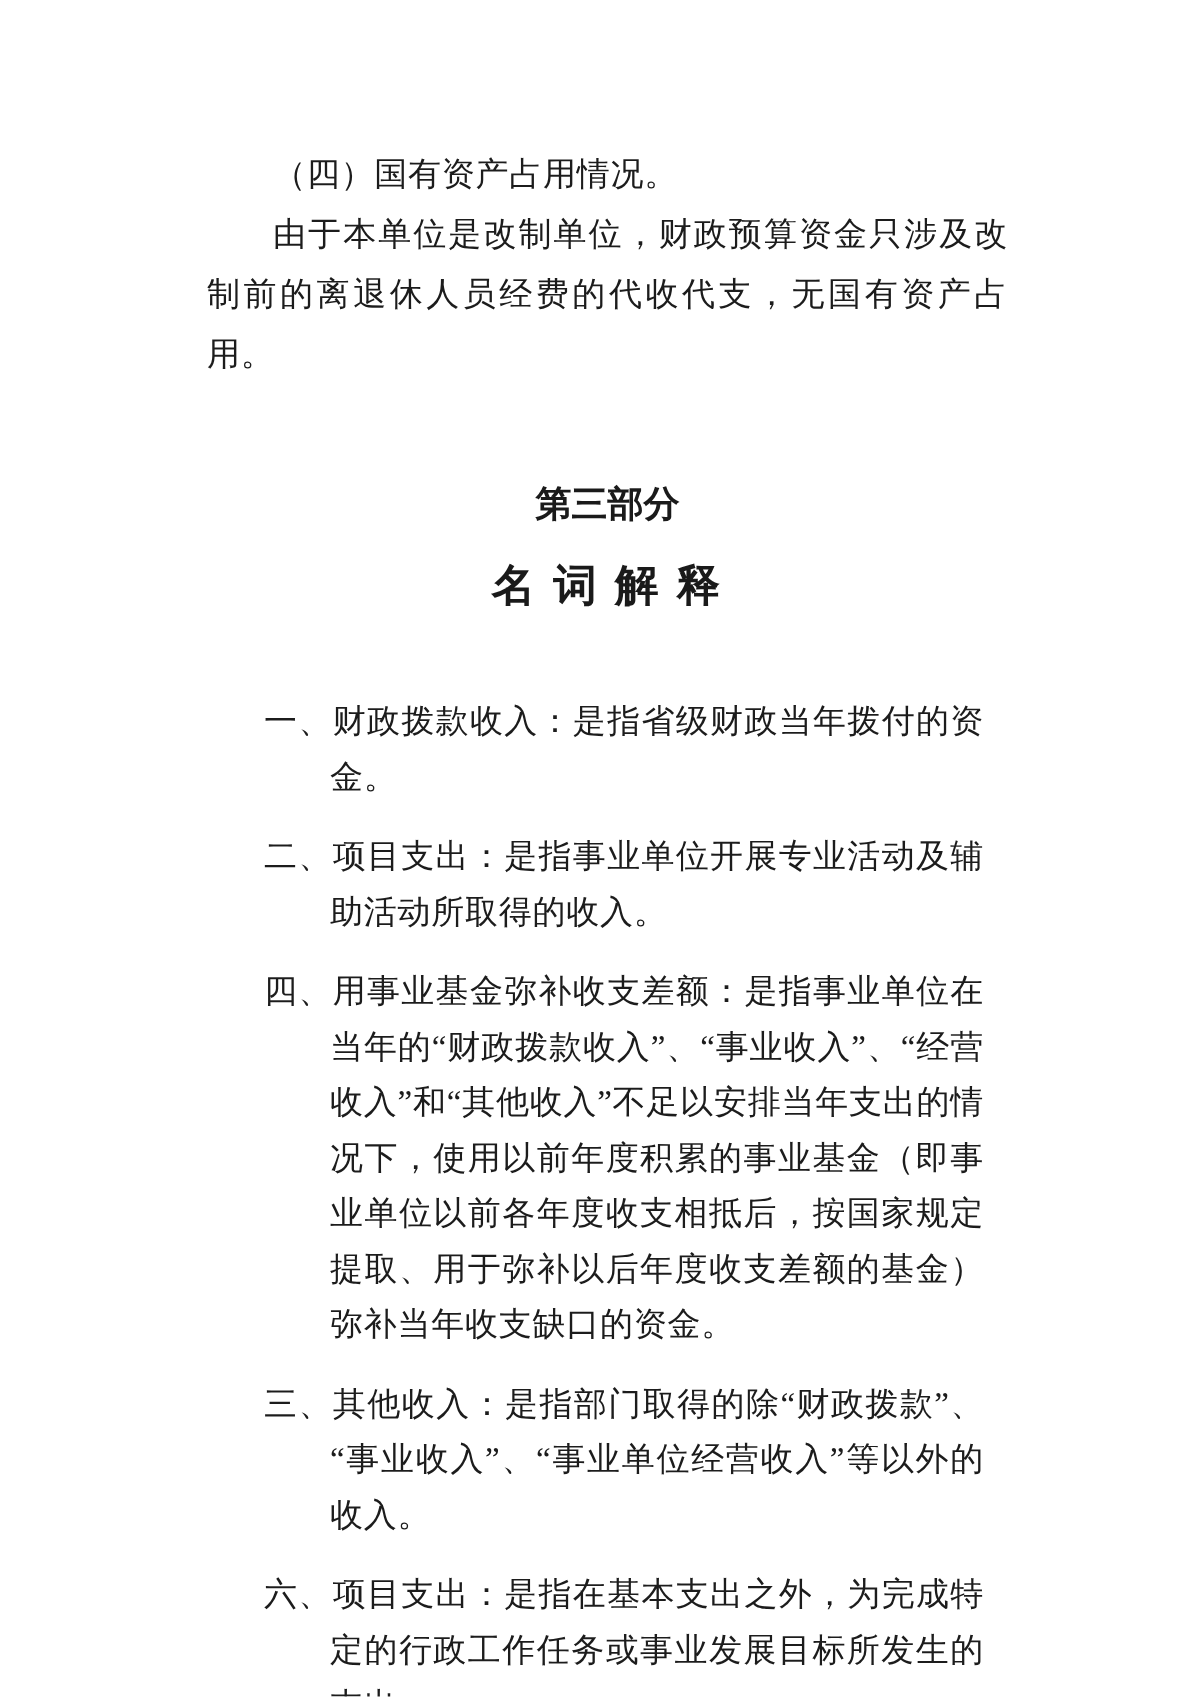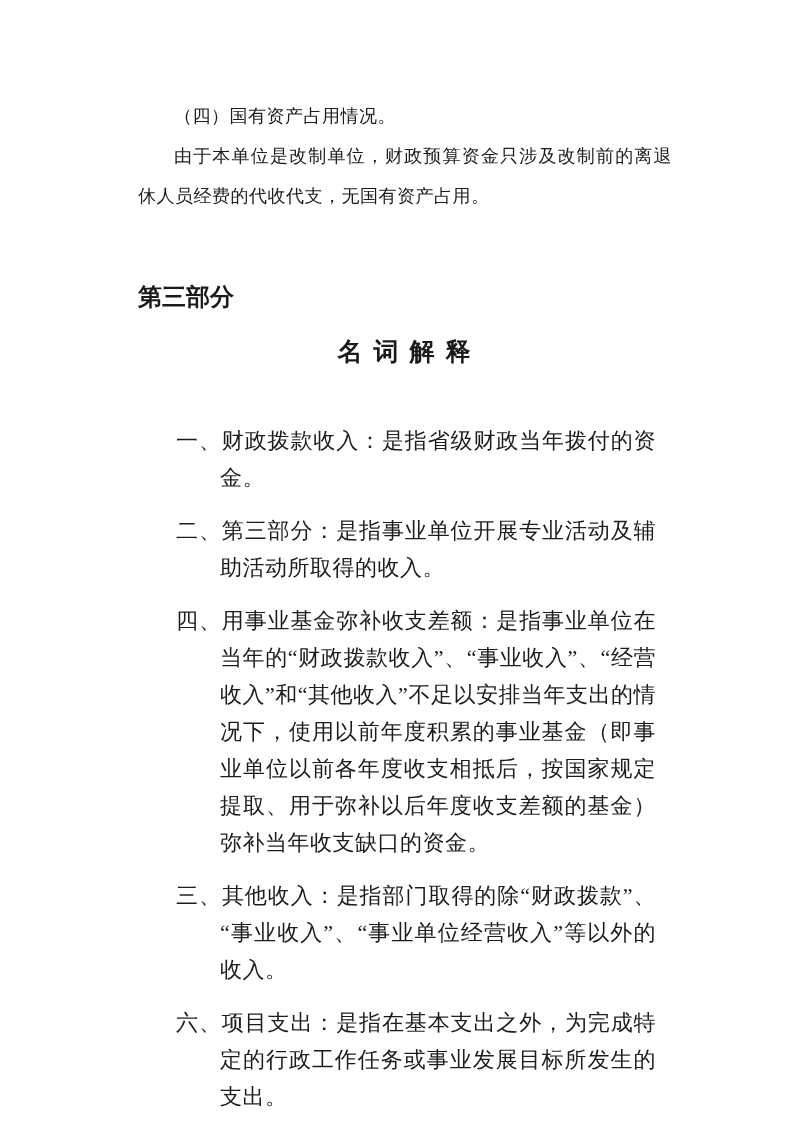--- a/index.html
+++ b/index.html
@@ -16,41 +16,41 @@
   }
   .page {
     box-sizing: border-box;
     width: 800px;
     height: 1131px;
     padding: 96px 128px 0 138px;
     background: #ffffff;
   }
   .para {
     margin: 0;
-    font-size: 18px;
+    font-size: 22px;
     line-height: 40px;
     text-align: justify;
     text-indent: 2em;
     letter-spacing: 0.5px;
   }
   .section-head {
     margin: 60px 0 12px 0;
-    text-align: left;
+    text-align: center;
     font-family: "Liberation Sans", "DejaVu Sans", sans-serif;
     font-weight: bold;
     font-size: 24px;
     line-height: 42px;
     color: #1a1a1a;
   }
   .section-sub {
     margin: 2px 0 0 0;
     text-align: center;
     font-family: "Liberation Sans", "DejaVu Sans", sans-serif;
     font-weight: bold;
-    font-size: 25px;
+    font-size: 29px;
     line-height: 42px;
     letter-spacing: 2px;
     color: #1a1a1a;
   }
   .definitions {
     margin-top: 50px;
   }
   .def-item {
     margin: 16px;
     padding-left: 66px;
@@ -80,21 +80,21 @@
 
   <h3 class="section-sub">名 词 解 释</h3>
 
   <div class="definitions">
 
     <p class="def-item">
       <span class="def-marker">一、</span><span class="def-text">财政拨款收入：是指省级财政当年拨付的资金。</span>
     </p>
 
     <p class="def-item">
-      <span class="def-marker">二、</span><span class="def-text">第三部分：是指事业单位开展专业活动及辅助活动所取得的收入。</span>
+      <span class="def-marker">二、</span><span class="def-text">项目支出：是指事业单位开展专业活动及辅助活动所取得的收入。</span>
     </p>
 
     <p class="def-item">
       <span class="def-marker">四、</span><span class="def-text">用事业基金弥补收支差额：是指事业单位在当年的“财政拨款收入”、“事业收入”、“经营收入”和“其他收入”不足以安排当年支出的情况下，使用以前年度积累的事业基金（即事业单位以前各年度收支相抵后，按国家规定提取、用于弥补以后年度收支差额的基金）弥补当年收支缺口的资金。</span>
     </p>
 
     <p class="def-item">
       <span class="def-marker">三、</span><span class="def-text">其他收入：是指部门取得的除“财政拨款”、“事业收入”、“事业单位经营收入”等以外的收入。</span>
     </p>
 

